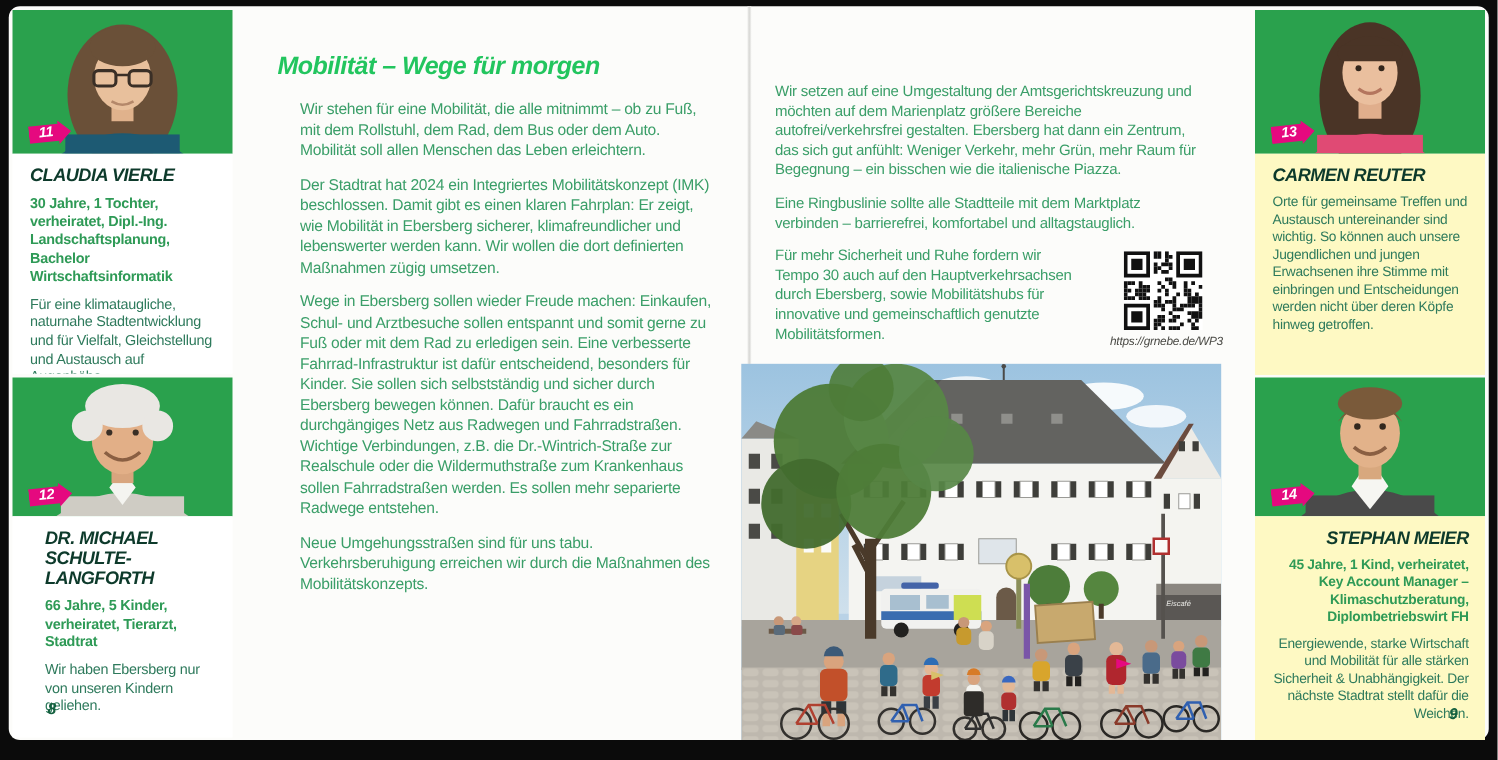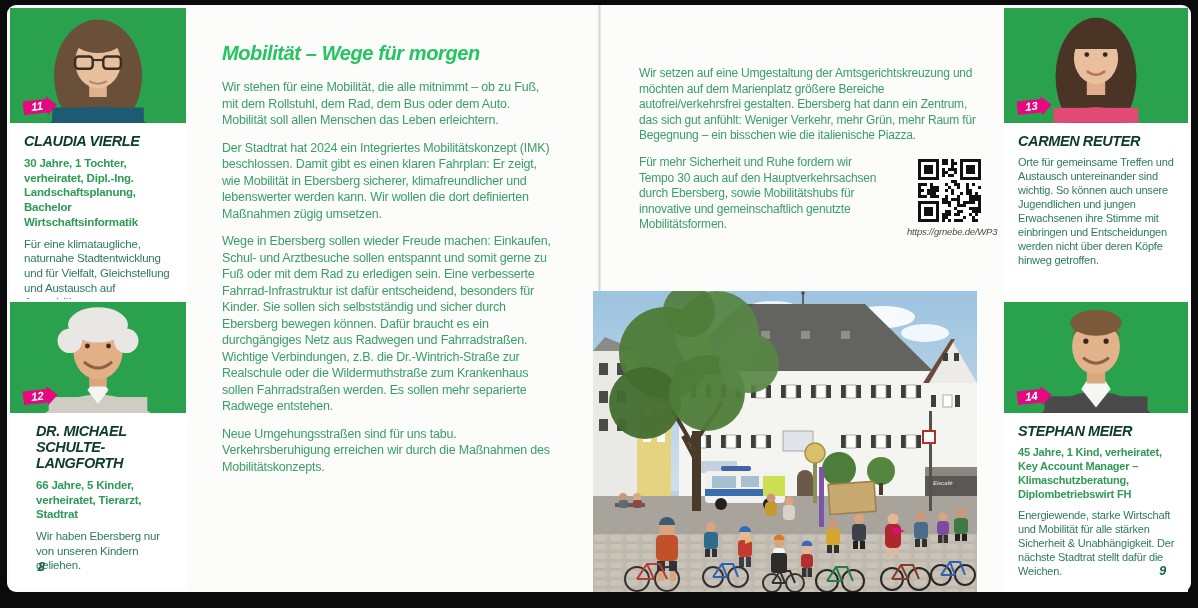--- a/index.html
+++ b/index.html
@@ -20,38 +20,38 @@
   .badge {
     position:absolute; left:13px; bottom:7px; height:19px; line-height:19px;
     padding:0 14px 0 8px; background:#e5097f; color:#fff;
     font-style:italic; font-weight:bold; font-size:11.5px;
     clip-path:polygon(0 14%, 70% 14%, 70% 0, 100% 50%, 70% 100%, 70% 86%, 0 86%);
     transform:rotate(-6deg);
   }
   .card-text { position:relative; padding:11px 13px 8px 14px; overflow:hidden;
     letter-spacing:-0.2px; }
   .cream { background:#ffffff; }
-  .yellow { background:#ffffff; }
+  .yellow { background:#fef9c3; }
   .card-name { font-style:italic; font-weight:900; font-size:14.5px; line-height:1.1;
     color:#0d3a2b; text-transform:uppercase; letter-spacing:-0.4px; margin-bottom:6px; }
   .card-details { font-weight:bold; color:#2e9a56; margin-bottom:7px; }
   .card-statement { color:#2e7a5c; }
   .side-left .card-details, .side-left .card-statement { font-size:11.5px; line-height:1.28; }
   .side-right .card-details, .side-right .card-statement { font-size:11px; line-height:1.27; }
   .pagenum { position:absolute; font-style:italic; font-weight:bold; font-size:12.5px;
     color:#14603f; }
 
   
   .article-title { position:absolute; left:222px; top:42px; width:360px;
     font-style:italic; font-weight:900; font-size:20px; letter-spacing:-0.4px;
     color:#22c55e; }
   .col { position:absolute; color:#3a9e68; letter-spacing:-0.2px; }
   .col p { margin:0 0 11px 0; }
-  .col-left { left:222px; top:79px; width:332px; font-size:12.5px; line-height:1.32; }
-  .col-right { left:639px; top:66px; width:342px; font-size:12px; line-height:1.3; }
+  .col-left { left:240px; top:79px; width:332px; font-size:12.5px; line-height:1.32; }
+  .col-right { left:620px; top:66px; width:342px; font-size:12px; line-height:1.3; }
   .qr-wrap { float:right; width:74px; margin:4px 0 4px 20px; 
     shape-outside:margin-box; }
   .qr-wrap svg { display:block; margin-left:auto; background:#fff; }
   .qr-caption { margin-top:4px; font-style:italic; font-size:9.5px; color:#4a4a45;
     letter-spacing:-0.2px; white-space:nowrap; }
 
   
   .street-photo { position:absolute; left:593px; top:291px; width:384px; height:301px;
     overflow:hidden; background:#b9d2e6; }
 </style>
@@ -112,20 +112,21 @@
 <div class="article-title">Mobilität – Wege für morgen</div>
 <div class="col col-left">
   <p>Wir stehen für eine Mobilität, die alle mitnimmt – ob zu Fuß, mit dem Rollstuhl, dem Rad, dem Bus oder dem Auto. Mobilität soll allen Menschen das Leben erleichtern.</p>
   <p>Der Stadtrat hat 2024 ein Integriertes Mobilitätskonzept (IMK) beschlossen. Damit gibt es einen klaren Fahrplan: Er zeigt, wie Mobilität in Ebersberg sicherer, klimafreundlicher und lebenswerter werden kann. Wir wollen die dort definierten Maßnahmen zügig umsetzen.</p>
   <p>Wege in Ebersberg sollen wieder Freude machen: Einkaufen, Schul- und Arztbesuche sollen entspannt und somit gerne zu Fuß oder mit dem Rad zu erledigen sein. Eine verbesserte Fahrrad-Infrastruktur ist dafür entscheidend, besonders für Kinder. Sie sollen sich selbstständig und sicher durch Ebersberg bewegen können. Dafür braucht es ein durchgängiges Netz aus Radwegen und Fahrradstraßen. Wichtige Verbindungen, z.B. die Dr.-Wintrich-Straße zur Realschule oder die Wildermuthstraße zum Krankenhaus sollen Fahrradstraßen werden. Es sollen mehr separierte Radwege entstehen.</p>
   <p>Neue Umgehungsstraßen sind für uns tabu. Verkehrsberuhigung erreichen wir durch die Maßnahmen des Mobilitätskonzepts.</p>
 </div>
 
 <div class="col col-right">
   <p>Wir setzen auf eine Umgestaltung der Amtsgerichtskreuzung und möchten auf dem Marienplatz größere Bereiche autofrei/verkehrsfrei gestalten. Ebersberg hat dann ein Zentrum, das sich gut anfühlt: Weniger Verkehr, mehr Grün, mehr Raum für Begegnung – ein bisschen wie die italienische Piazza.</p>
+  <p>Eine Ringbuslinie sollte alle Stadtteile mit dem Marktplatz verbinden – barrierefrei, komfortabel und alltagstauglich.</p>
   <div class="qr-wrap">
     <svg id="qr-svg" width="63" height="63" viewBox="0 0 21 21">
         <rect x="0" y="0" width="21" height="21" fill="#ffffff"></rect>
         <rect x="8" y="0" width="1" height="1" fill="#111"></rect>
         <rect x="9" y="0" width="1" height="1" fill="#111"></rect>
         <rect x="11" y="0" width="1" height="1" fill="#111"></rect>
         <rect x="8" y="1" width="1" height="1" fill="#111"></rect>
         <rect x="9" y="1" width="1" height="1" fill="#111"></rect>
         <rect x="11" y="1" width="1" height="1" fill="#111"></rect>
         <rect x="12" y="1" width="1" height="1" fill="#111"></rect>
@@ -558,19 +559,19 @@
       <rect x="45" y="35" width="10" height="12" fill="#d8a87e"></rect>
       <ellipse cx="50" cy="27" rx="13" ry="15" fill="#e2b28a"></ellipse>
       <path d="M36,22 Q50,8 64,22 Q58,13 50,13 Q42,13 36,22 Z" fill="#7a5a3a"></path>
       <ellipse cx="50" cy="14" rx="14" ry="7" fill="#7a5a3a"></ellipse>
       <circle cx="44.5" cy="24" r="1.4" fill="#33281e"></circle>
       <circle cx="55.5" cy="24" r="1.4" fill="#33281e"></circle>
       <path d="M43,33 Q50,39 57,33" stroke="#8a5f42" stroke-width="1.6" fill="none"></path>
     </svg>
     <span class="badge">14</span>
   </div>
-  <div class="card-text yellow" style="height:160px;">
+  <div class="card-text yellow" style="height:160px;text-align:right;">
     <div class="card-name">Stephan Meier</div>
     <div class="card-details">45 Jahre, 1 Kind, verheiratet, Key Account Manager – Klimaschutzberatung, Diplombetriebswirt FH</div>
     <div class="card-statement">Energiewende, starke Wirtschaft und Mobilität für alle stärken Sicherheit &amp; Unabhängigkeit. Der nächste Stadtrat stellt dafür die Weichen.</div>
     <span class="pagenum" style="right:22px; bottom:14px;">9</span>
   </div>
 </div>
 
 </body></html>

